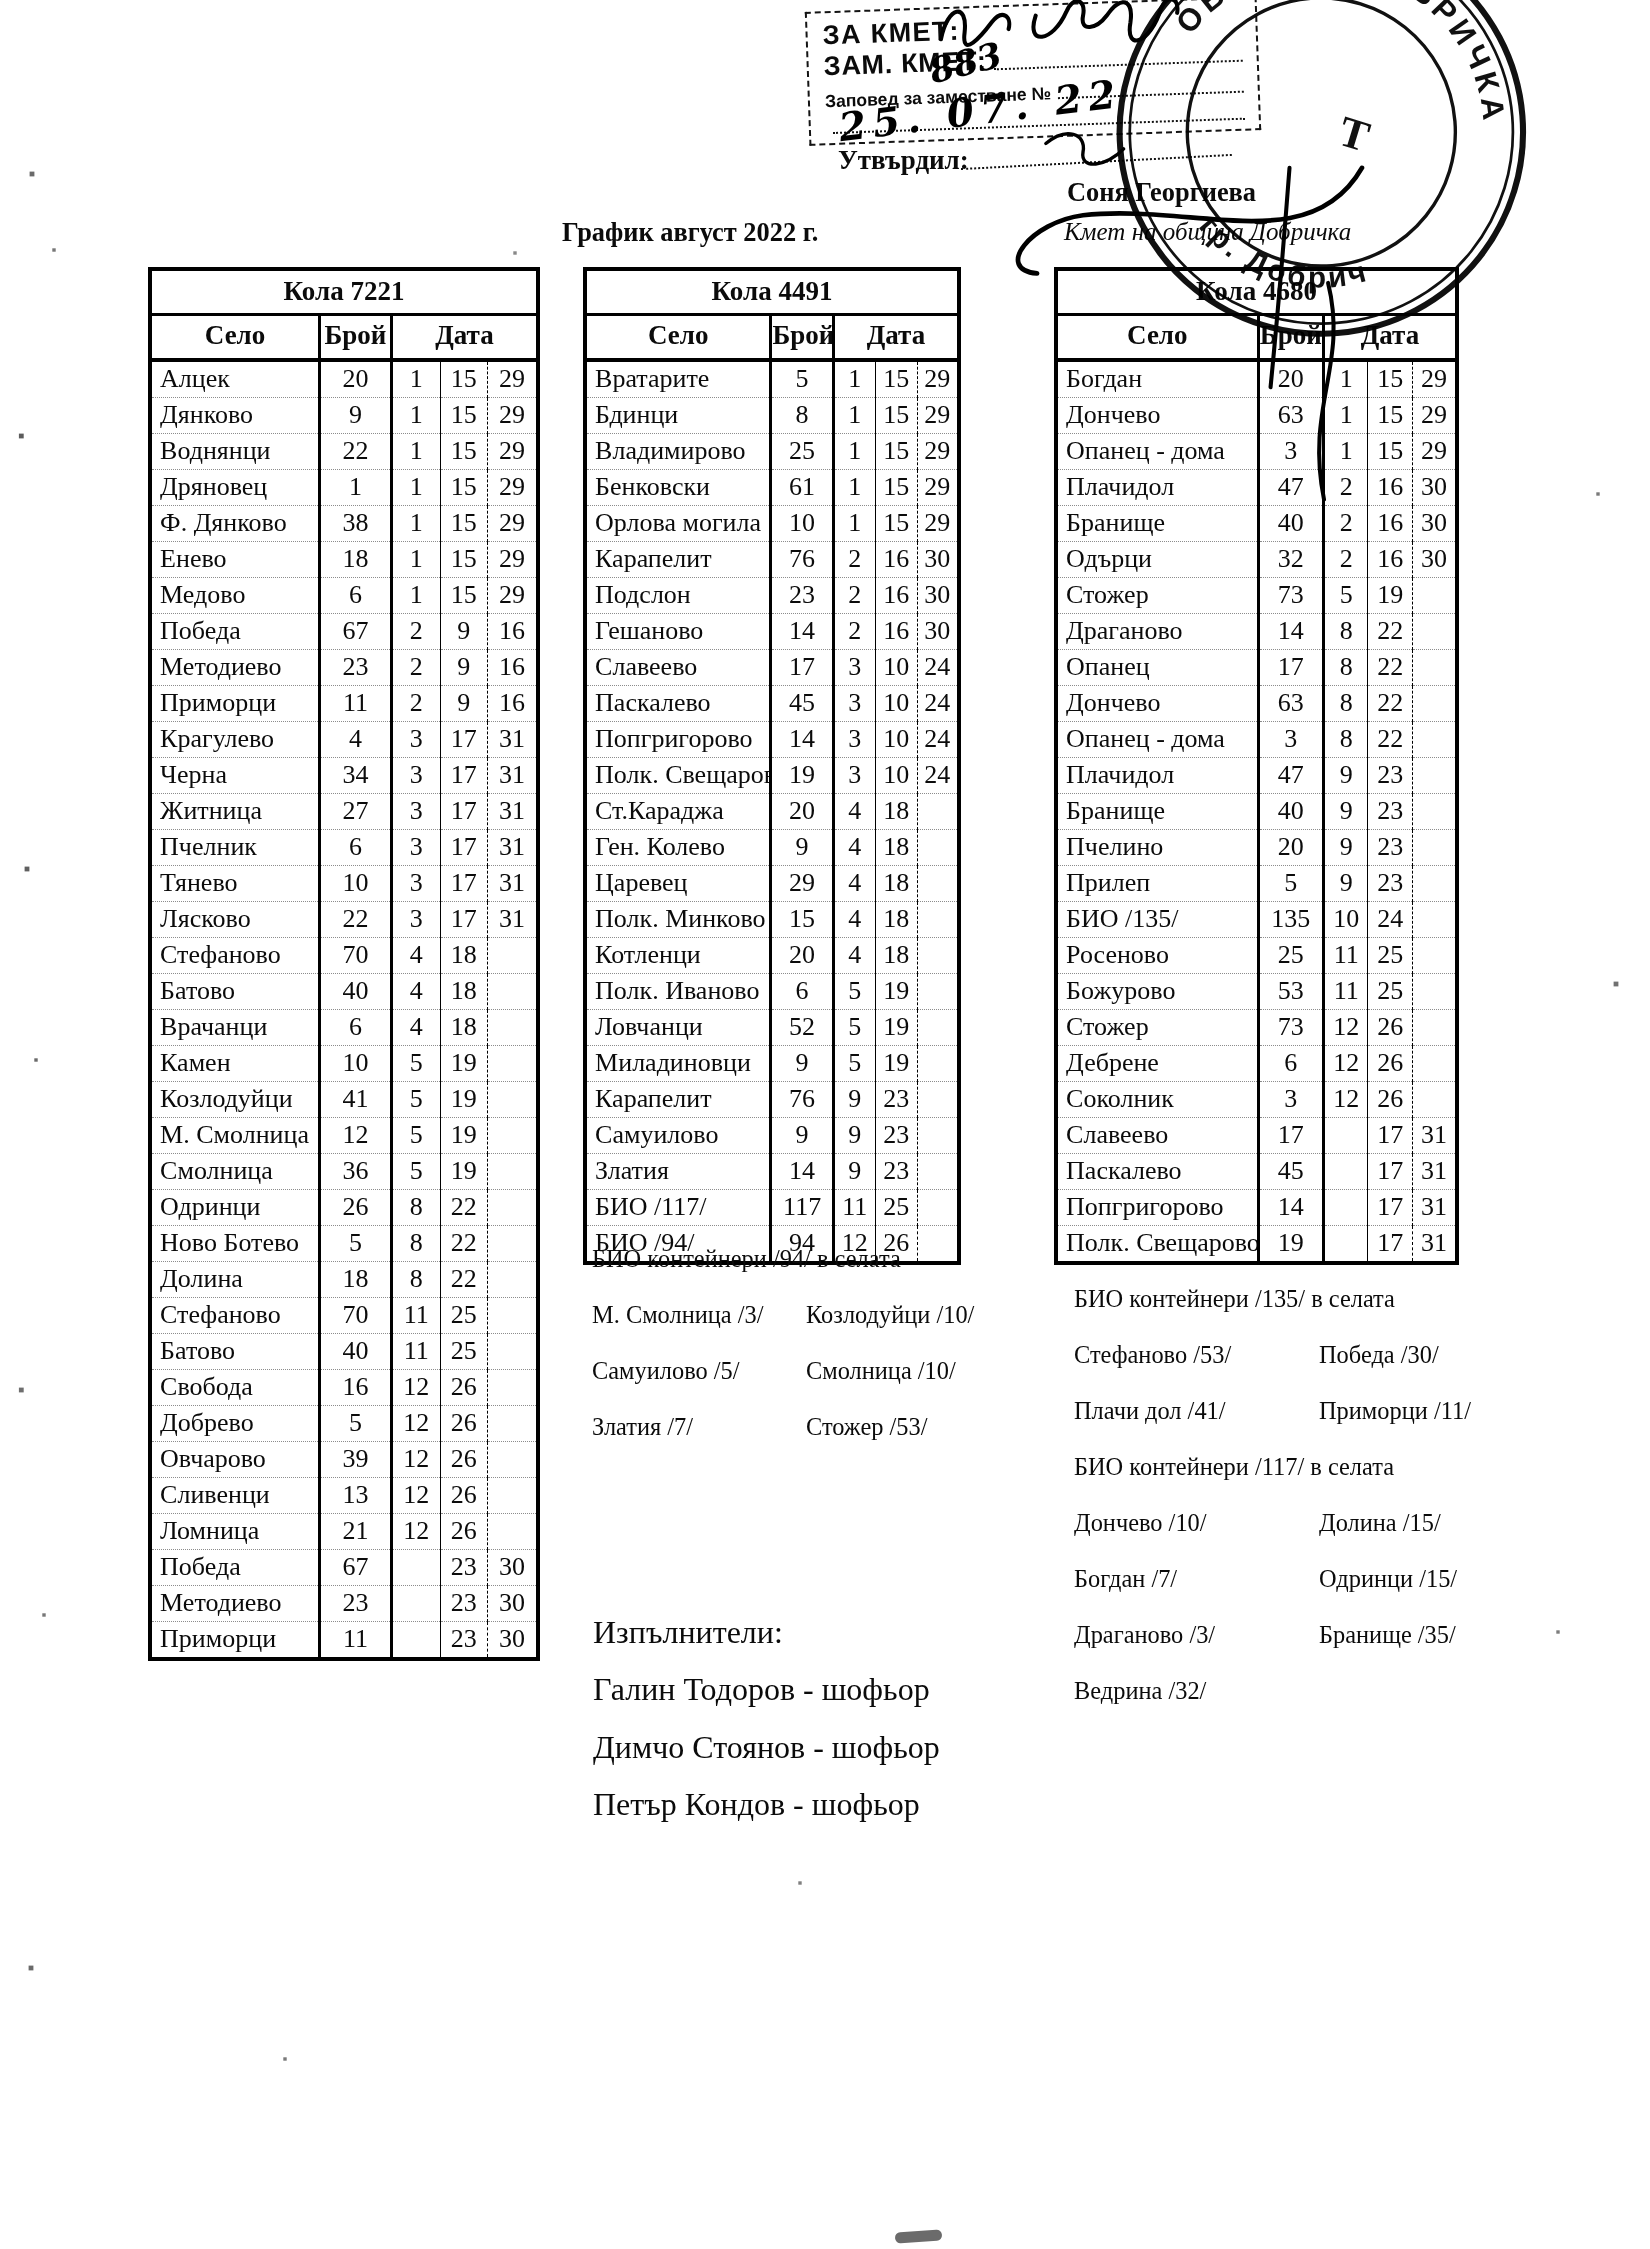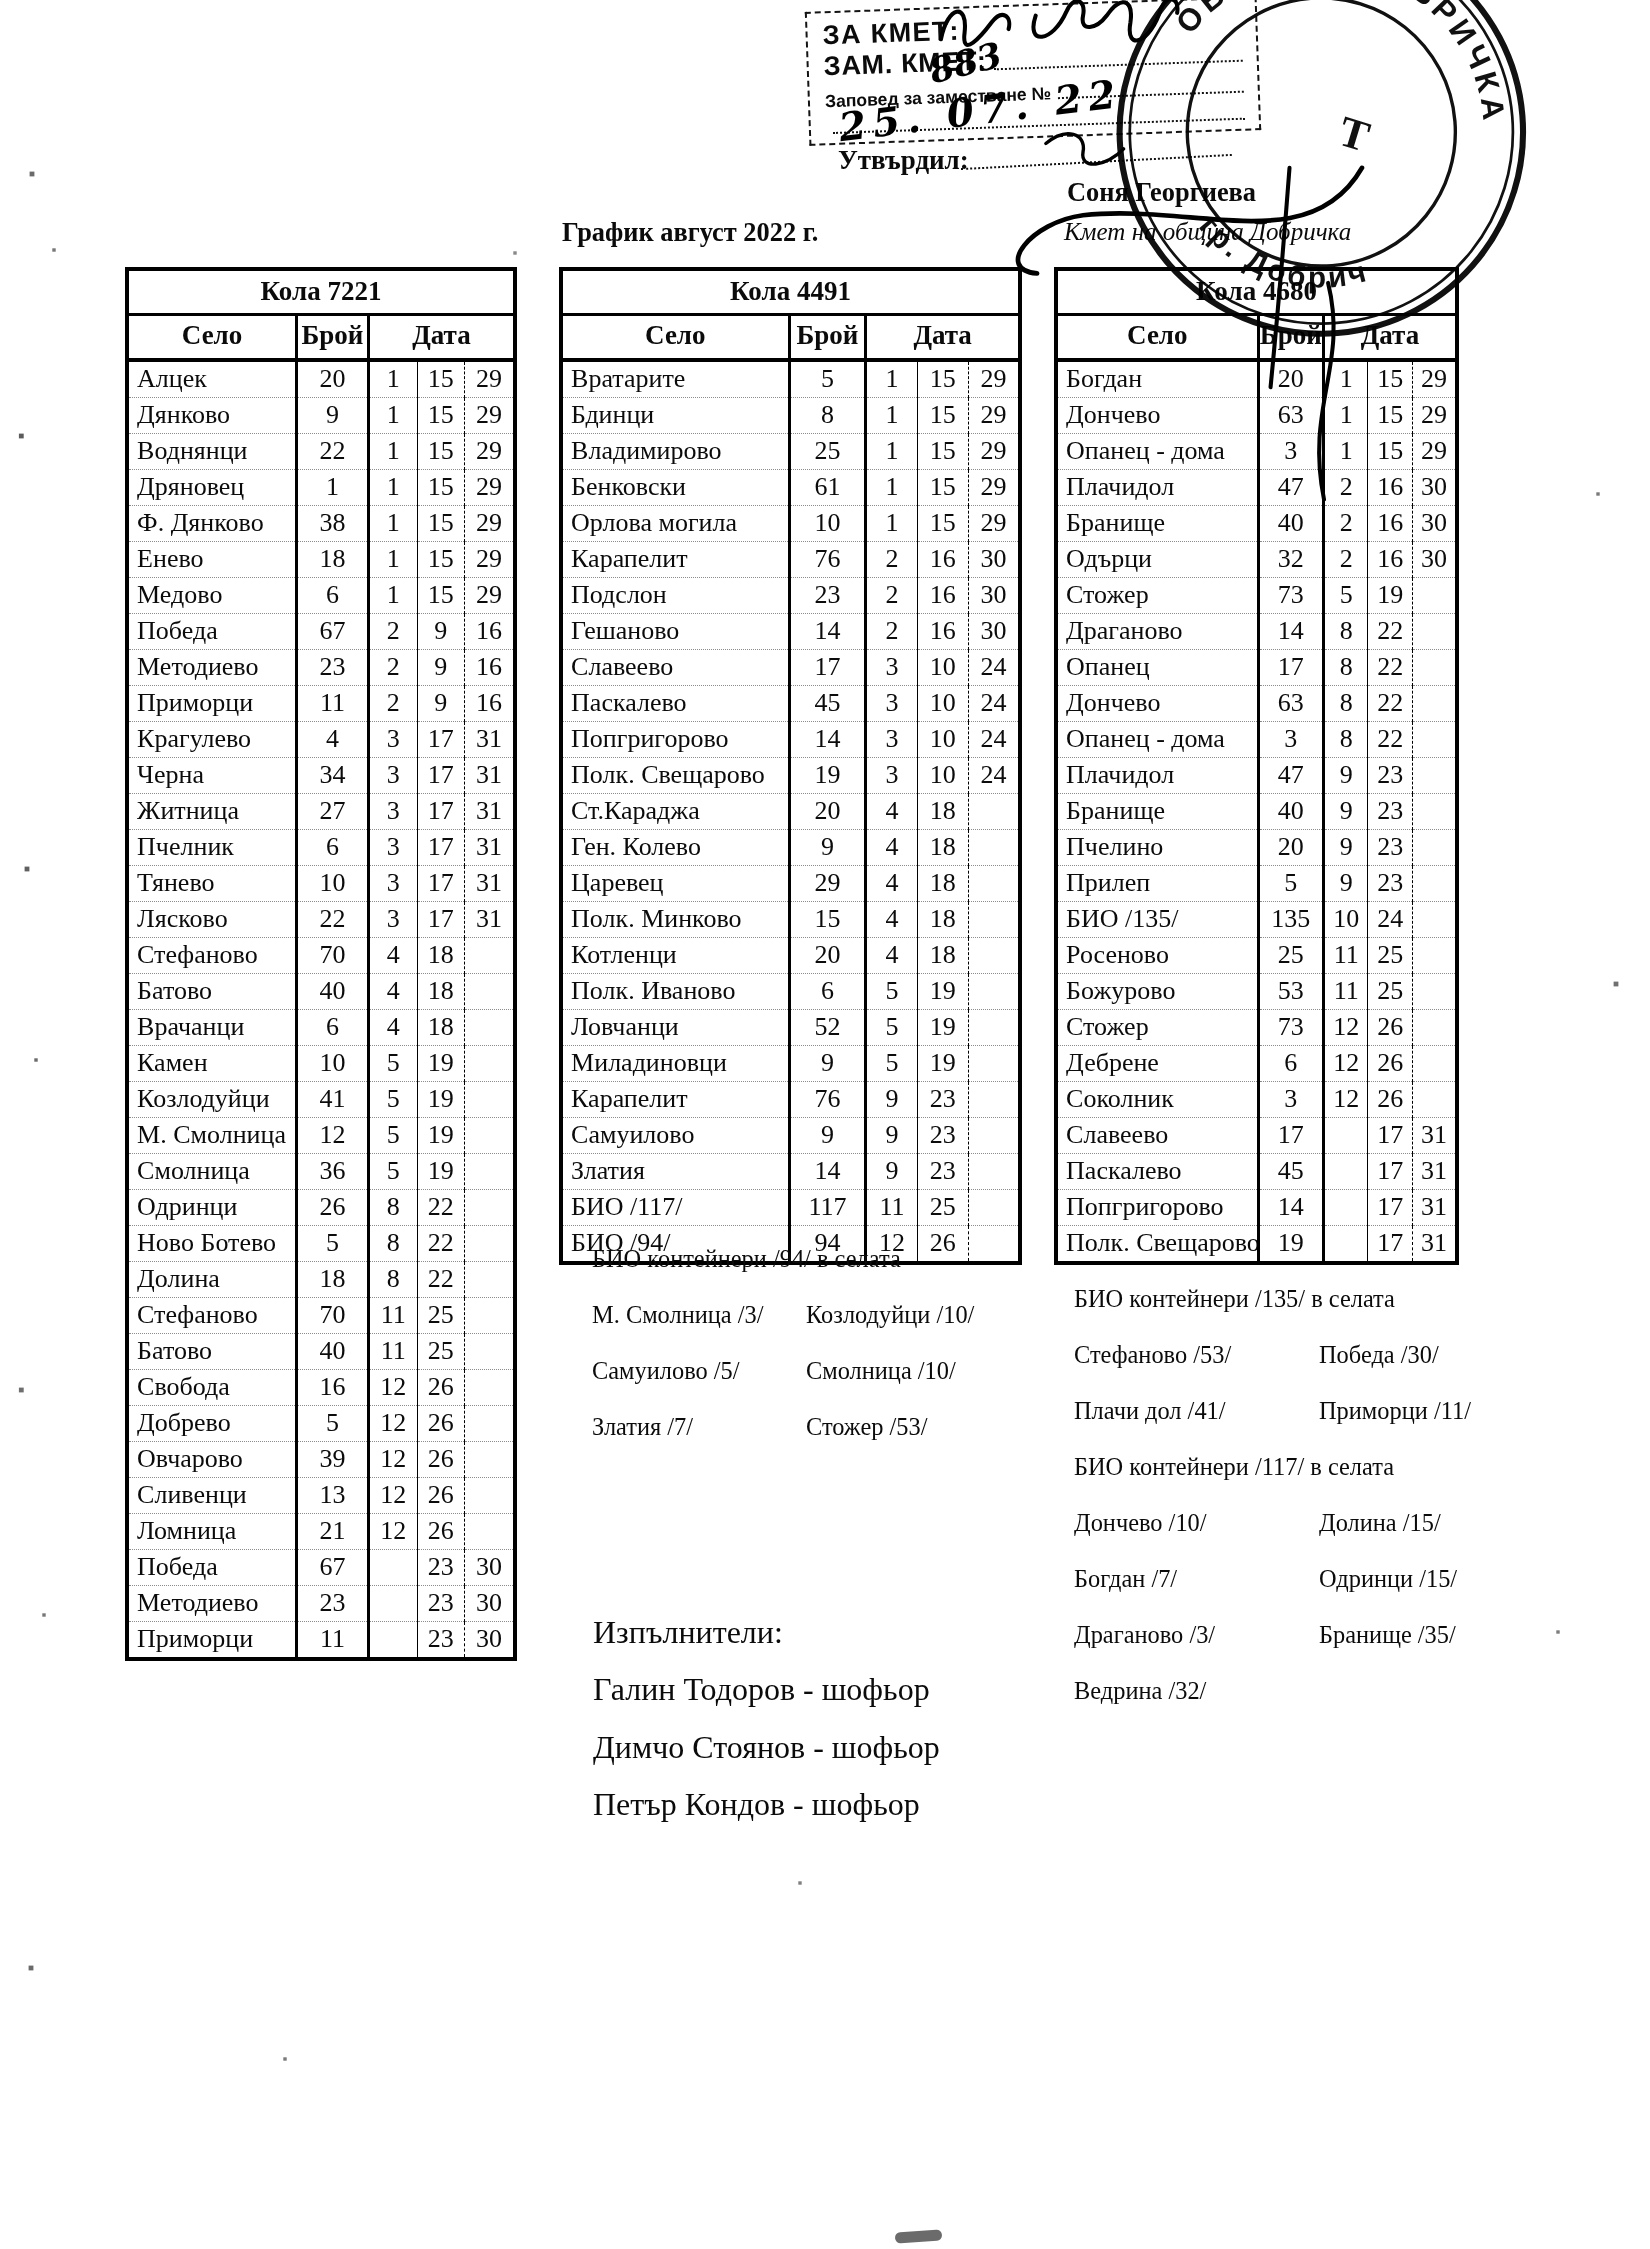--- a/index.html
+++ b/index.html
@@ -81,21 +81,21 @@
   <div class="hw hw-num">883</div>
   <div class="hw hw-date">25. 07. 22</div>
 
   <div class="utv">Утвърдил:</div>
   <div class="utv-dots"></div>
   <div class="approver-name">Соня Георгиева</div>
   <div class="approver-role">Кмет  на община Добричка</div>
   <div class="doc-title">График август 2022 г.</div>
 
   <div id="tables-root">
-      <div class="tbl" style="left: 125px; width: 392px;">
+      <div class="tbl" style="left: 148px; width: 392px;">
         <table class="sched">
           <colgroup>
             <col style="width:43.7%">
             <col style="width:18.5%">
             <col style="width:12.6%">
             <col style="width:12.2%">
             <col style="width:13%">
           </colgroup>
           <tbody>
             <tr class="title-row">
@@ -354,21 +354,21 @@
             <tr class="data-row">
               <td class="village">Приморци</td>
               <td class="count">11</td>
               <td class="d1"></td>
               <td class="d2">23</td>
               <td class="d3">30</td>
             </tr>
           </tbody>
         </table>
       </div>
-      <div class="tbl" style="left: 559px; width: 463px; border-radius: 28px;">
+      <div class="tbl" style="left: 583px; width: 378px; border-radius: 28px;">
         <table class="sched">
           <colgroup>
             <col style="width:49.7%">
             <col style="width:16.7%">
             <col style="width:11.2%">
             <col style="width:11.2%">
             <col style="width:11.2%">
           </colgroup>
           <tbody>
             <tr class="title-row">

